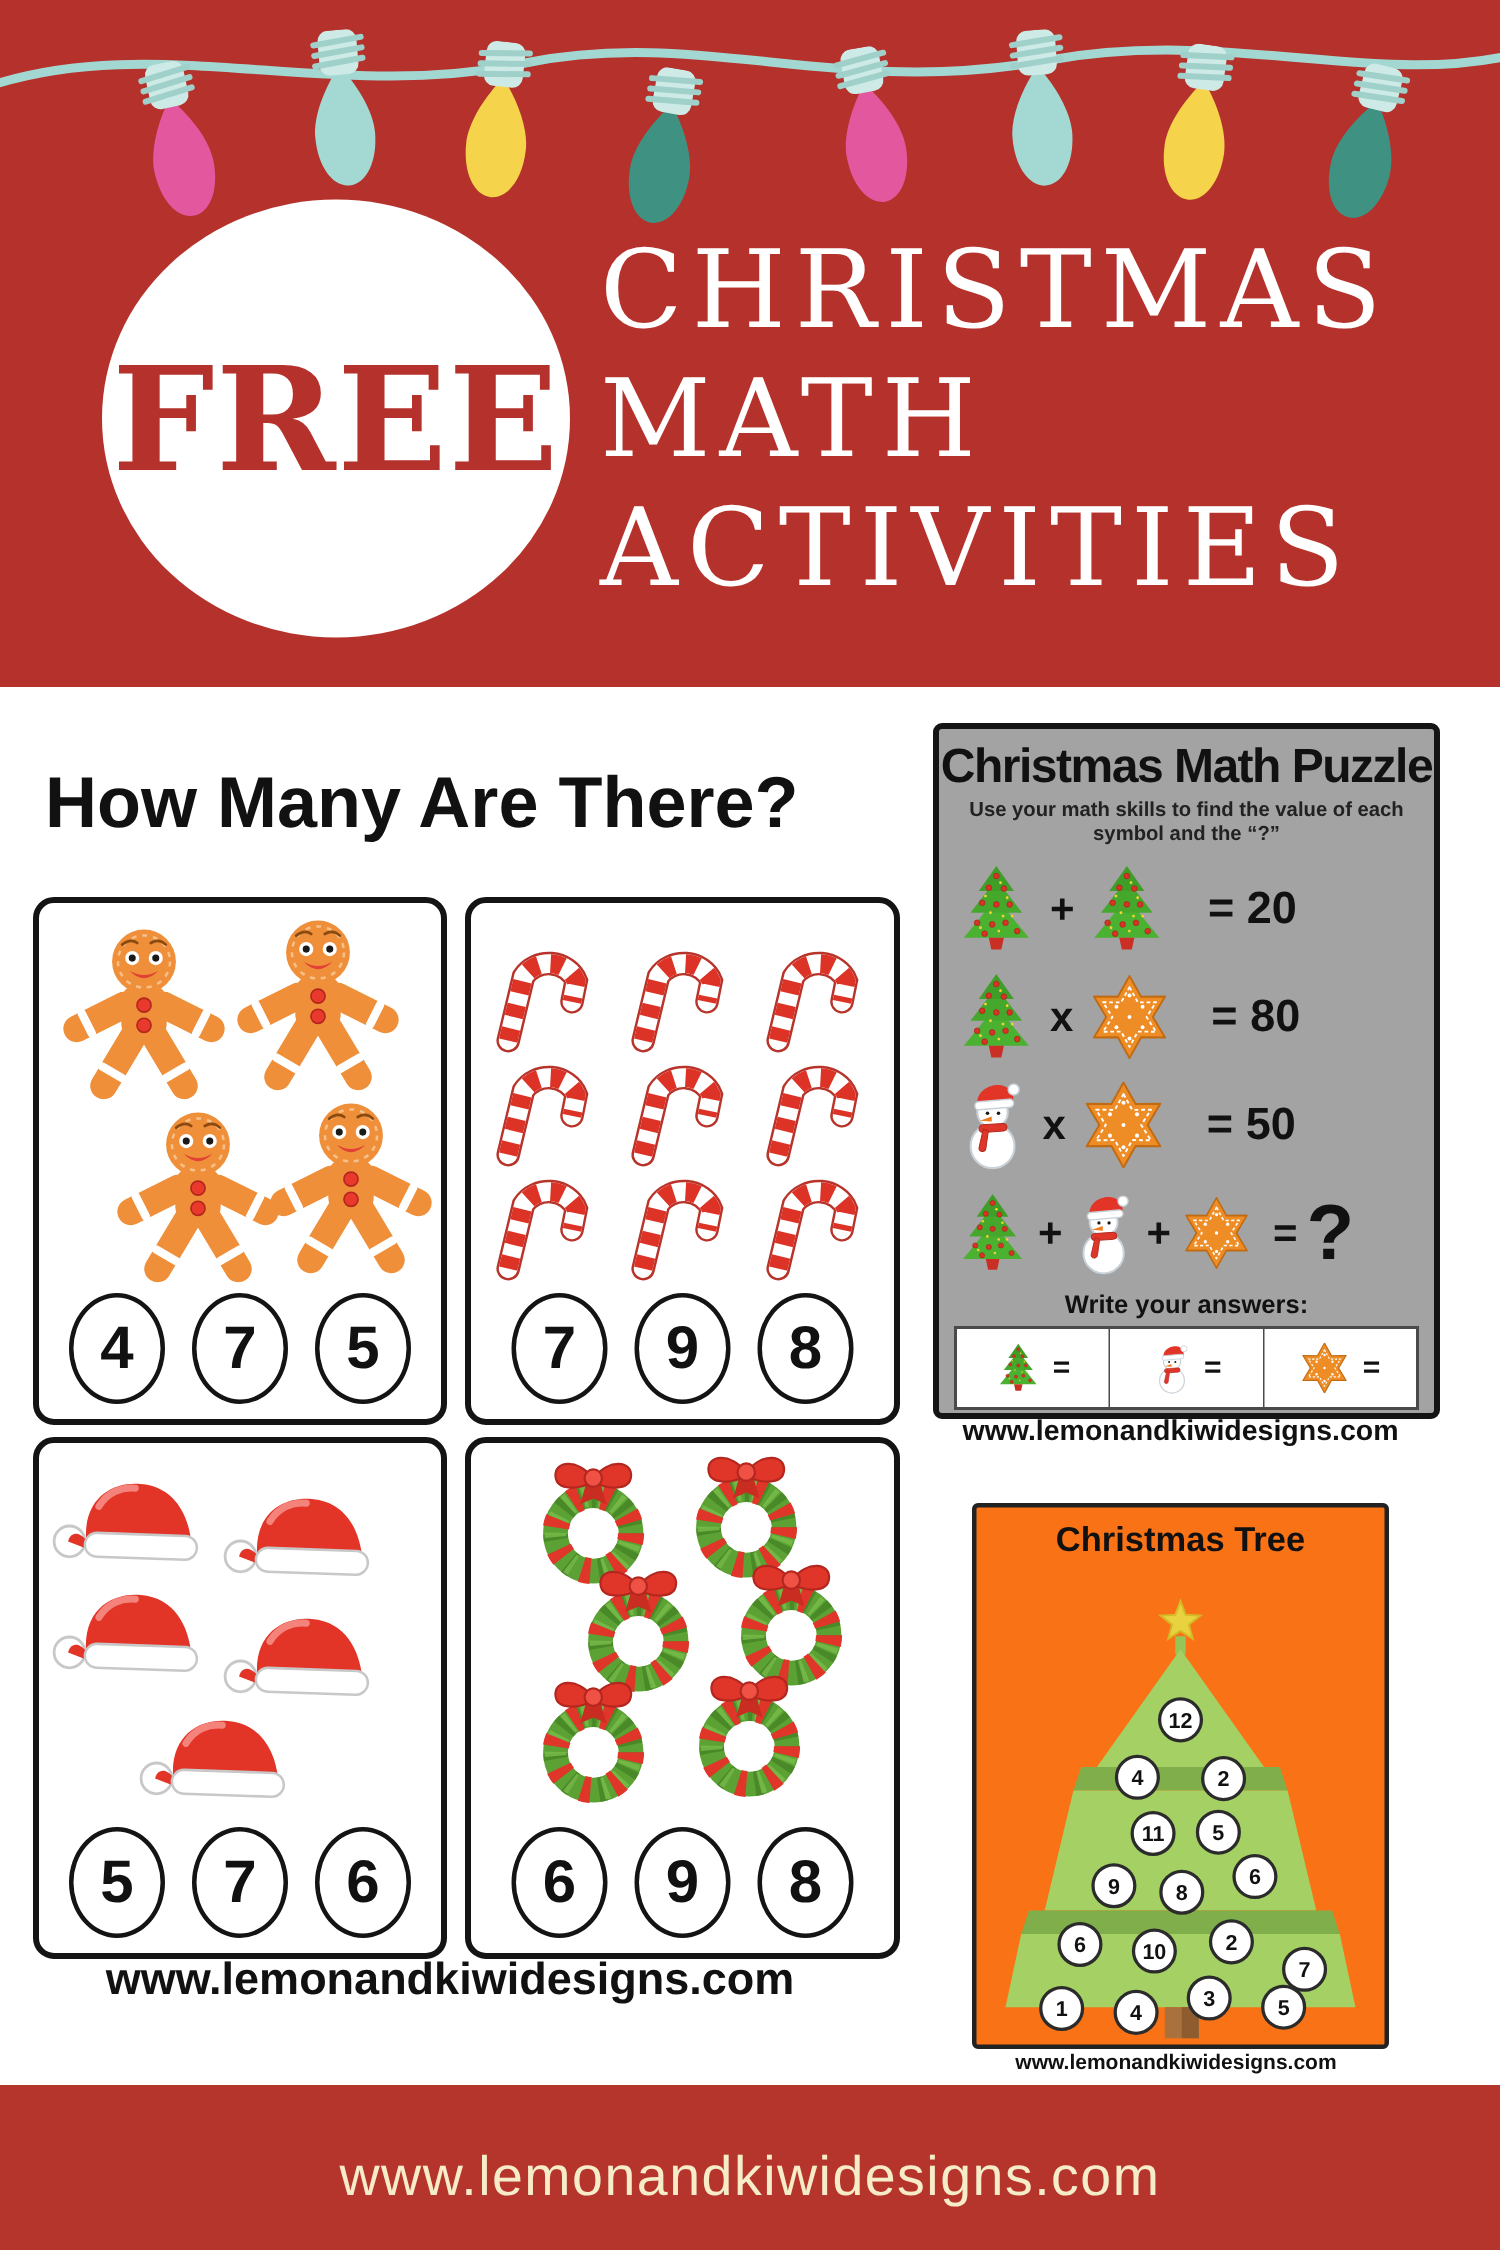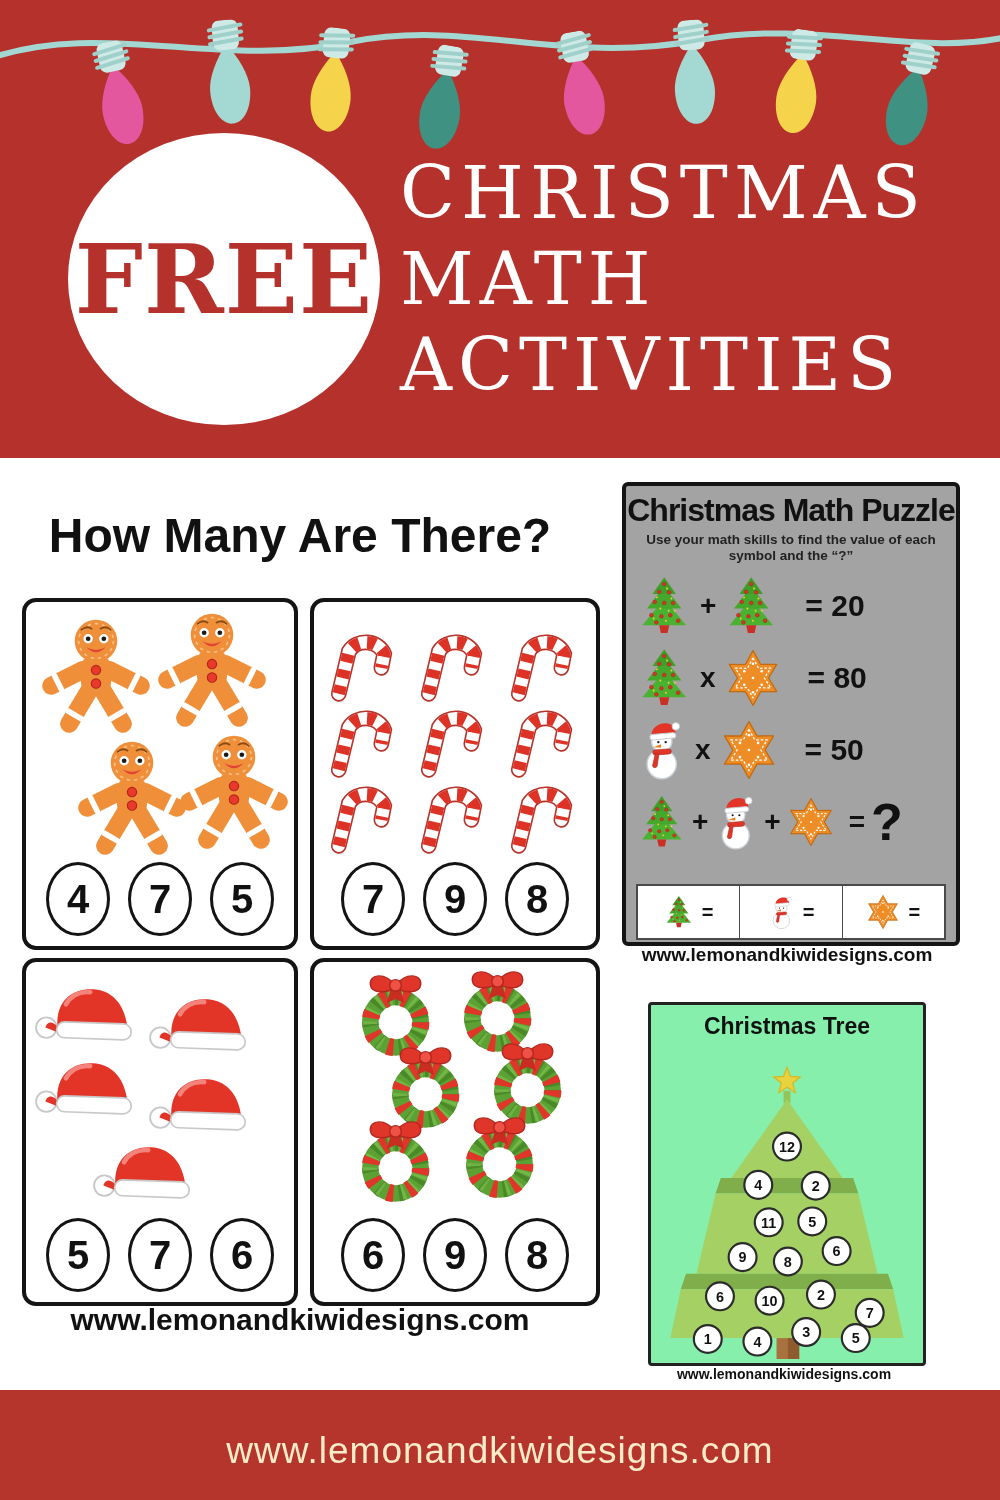--- a/index.html
+++ b/index.html
@@ -10,21 +10,21 @@
   .header{position:absolute;left:0;top:0;width:1000px;height:458px;background:#b5312c;}
   .lights{position:absolute;left:0;top:0;width:1000px;height:160px;}
   .free-circle{position:absolute;left:68px;top:133px;width:312px;height:292px;
                background:#ffffff;border-radius:50%;display:flex;align-items:center;justify-content:center;}
   .free-label{font-family:"DejaVu Serif",serif;font-weight:bold;font-size:96px;color:#b5312c;letter-spacing:1px;}
   .header-title{position:absolute;left:400px;top:150px;width:580px;
                 font-family:"DejaVu Serif",serif;color:#ffffff;font-size:72px;line-height:86px;
                 letter-spacing:6px;font-weight:normal;}
 
   
-  .hm-title{position:absolute;left:30px;top:508px;width:540px;text-align:center;
+  .hm-title{position:absolute;left:30px;top:508px;width:540px;text-align:left;
             font-size:48px;font-weight:bold;color:#111;letter-spacing:0px;}
   .panel{position:absolute;background:#fff;border:4px solid #141414;border-radius:14px;}
   .panel .item{position:absolute;}
   .answers{position:absolute;left:0;right:0;bottom:10px;display:flex;justify-content:center;gap:18px;}
   .a-circle{width:58px;height:68px;border:3.5px solid #141414;border-radius:50%;background:#fff;
             display:flex;align-items:center;justify-content:center;
             font-size:40px;font-weight:bold;color:#111;}
   .hm-site{position:absolute;left:30px;top:1303px;width:540px;text-align:center;
            font-size:30px;font-weight:bold;color:#111;}
 
@@ -44,21 +44,21 @@
   .pz-strip{position:absolute;top:398px;left:10px;right:10px;height:52px;border:2px solid #4a4a4a;
             display:flex;background:#fff;}
   .pz-cell{flex:1;display:flex;align-items:center;justify-content:center;gap:8px;border-right:1.5px solid #4a4a4a;}
   .pz-cell:last-child{border-right:none;}
   .pz-eq{font-size:20px;font-weight:bold;color:#111;}
   .pz-site{position:absolute;left:622px;top:944px;width:330px;text-align:center;
            font-size:19px;font-weight:bold;color:#111;}
 
   
   .treecard{position:absolute;left:648px;top:1002px;width:272px;height:358px;
-            background:#86efac;border:3px solid #222;border-radius:4px;}
+            background:#f97316;border:3px solid #222;border-radius:4px;}
   .tc-title{position:absolute;top:8px;left:0;right:0;text-align:center;
             font-size:23px;font-weight:bold;color:#111;line-height:27px;}
   .tc-svg{position:absolute;left:14px;top:58px;}
   .tc-site{position:absolute;left:648px;top:1366px;width:272px;text-align:center;
            font-size:14px;font-weight:bold;color:#111;}
 
   
   .footer{position:absolute;left:0;top:1390px;width:1000px;height:110px;background:#b5342c;}
   .footer-site{position:absolute;left:0;top:40px;width:100%;text-align:center;
                color:#f7ecc8;font-size:37px;letter-spacing:1px;font-weight:normal;}
@@ -385,20 +385,21 @@
           </svg>
         <span class="op">+</span>
         <svg width="48" height="48" viewBox="0 0 90 90">
             <use href="#sym-star"></use>
           </svg>
         <span class="op" style="margin-left:8px;">=</span>
         <span class="qmark">?</span>
       </div>
     </div>
 
+    <div class="pz-write">Write your answers:</div>
     <div class="pz-strip">
       <div class="pz-cell">
         <svg width="30" height="36" viewBox="0 0 95 115">
             <use href="#sym-tree"></use>
           </svg>
         <span class="pz-eq">=</span>
       </div>
       <div class="pz-cell">
         <svg width="27" height="35" viewBox="0 0 85 110">
             <use href="#sym-snowman"></use>

